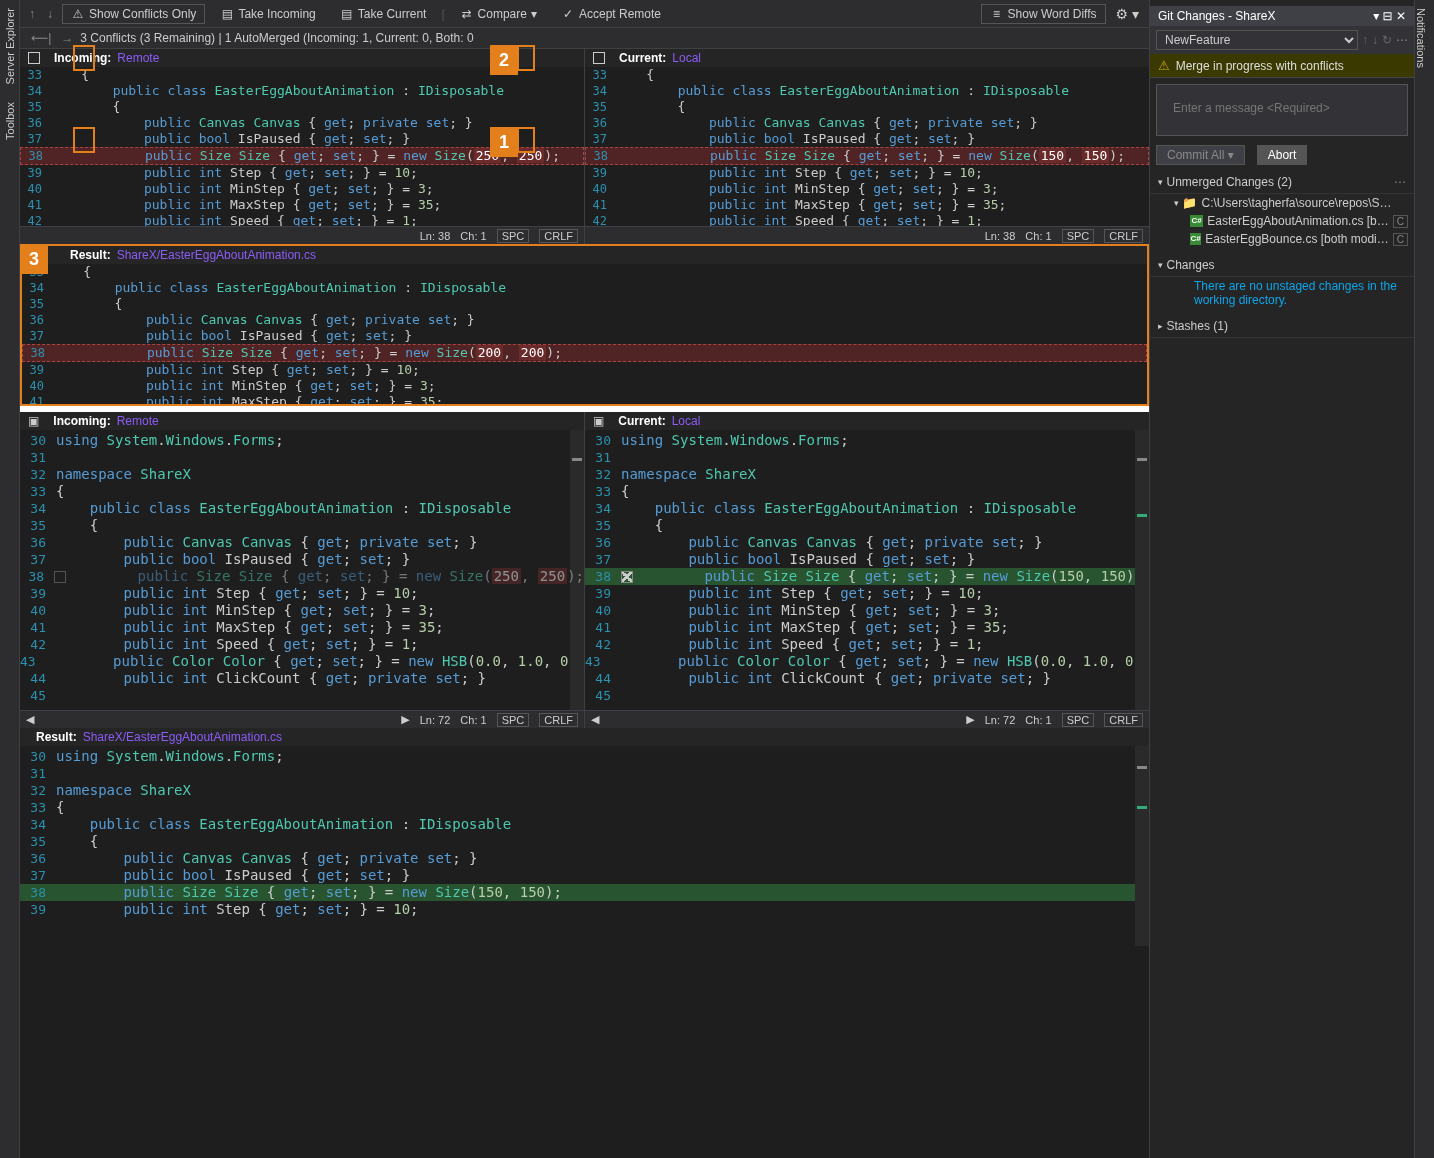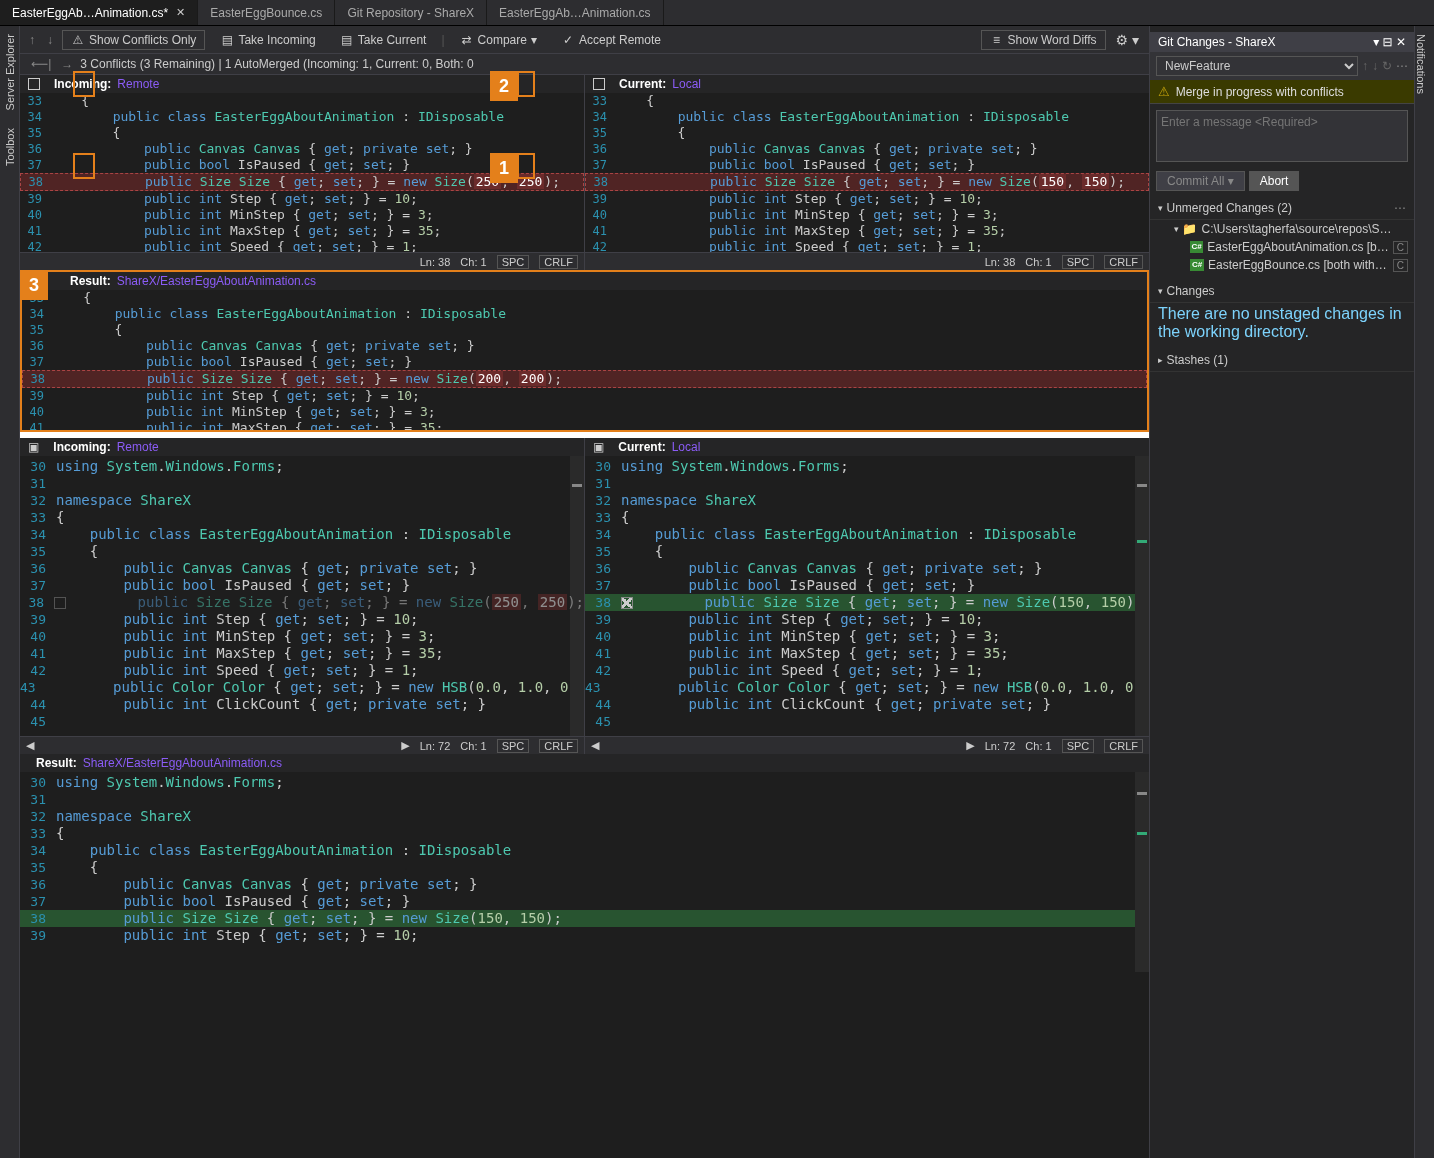--- a/index.html
+++ b/index.html
@@ -64,31 +64,31 @@
 .result-code { height: 140px; }
 
 
 .gitpanel { width: 265px; background: #252526; border-left: 1px solid #3f3f46; display: flex; flex-direction: column; font-size: 12px; }
 .gitpanel .title { background: #3f3f46; padding: 3px 8px; display: flex; align-items: center; color: #fff; margin-top: 6px; }
 .gitpanel .title .sp { flex: 1; }
 .gitpanel .branch { display: flex; align-items: center; padding: 4px 6px; gap: 4px; background: #333337; }
 .gitpanel .branch select { background: #333337; color: #ccc; border: 1px solid #555; flex: 1; font-size: 12px; padding: 1px 4px; }
 .gitpanel .warn { background: #3a3a00; padding: 4px 8px; display: flex; align-items: center; gap: 6px; color: #ddd; border-bottom: 1px solid #444; }
 .gitpanel .msg { margin: 6px; }
-.gitpanel .msg textarea { width: 100%; height: 52px; background: #333337; border: 1px solid #555; color: #888; font-size: 12px; padding: 4px; resize: none; font-family: inherit; }
-.gitpanel .commitrow { display: flex; gap: 4px; padding: 0 6px 6px; }
+.gitpanel .msg textarea { width: 100%; height: 52px; background: #333337; border: 1px solid #555; color: #888; font-size: 12px; padding: 16px; resize: none; font-family: inherit; }
+.gitpanel .commitrow { display: flex; gap: 12px; padding: 0 6px 6px; }
 .gitpanel .commitrow .btn { background: #3f3f46; color: #888; padding: 2px 10px; border: 1px solid #555; font-size: 12px; }
 .gitpanel .commitrow .abort { background: #555; color: #fff; }
 .gitpanel .sect { padding: 4px 8px; display: flex; align-items: center; gap: 4px; color: #ccc; border-bottom: 1px solid #333; }
 .gitpanel .sect .caret { font-size: 9px; }
 .gitpanel .sect .dots { margin-left: auto; color: #888; }
 .gitpanel .filelist { padding-left: 18px; font-size: 12px; }
 .gitpanel .filelist .fi { display: flex; align-items: center; gap: 4px; padding: 2px 6px; color: #ccc; overflow: hidden; white-space: nowrap; }
 .gitpanel .filelist .fi .badge { margin-left: auto; color: #888; border: 1px solid #555; padding: 0 3px; font-size: 10px; }
-.gitpanel .muted { color: #7dd3fc; padding: 2px 8px; font-size: 16px; }
+.gitpanel .muted { color: #0ea5e9; padding: 2px 8px; font-size: 12px; margin-left: 36px; }
 
 
 .right-side-tab { width: 20px; background: #2d2d30; border-left: 1px solid #3f3f46; }
 .right-side-tab .vt { writing-mode: vertical-rl; font-size: 11px; color: #ccc; padding-top: 8px; }
 
 
 .gap { height: 6px; background: #fff; }
 .bottomhalf { display: flex; flex-direction: column; background: #1e1e1e; }
 .bottomsplit { display: flex; }
 .bottompane { flex: 1; display: flex; flex-direction: column; min-width: 0; border-right: 1px solid #3f3f46; }
@@ -103,26 +103,20 @@
 
 .folder-icon { color:#dcb67a; font-size:12px; }
 .cs-icon { display:inline-block; width:14px; height:12px; background:#388a34; color:#fff; font-size:8px; font-weight:600; text-align:center; line-height:12px; }
 .warn-icon { color:#c9a60a; font-size:13px; }
 </style>
 </head>
 <body>
 
 <div class="root">
 
-  <div class="tabs" id="tabbar">
-      <div class="tab active">EasterEggAb…Animation.cs*<span class="close">✕</span></div>
-      <div class="tab">EasterEggBounce.cs</div>
-      <div class="tab">Git Repository - ShareX</div>
-      <div class="tab">EasterEggAb…Animation.cs</div>
-    </div>
 
   <div class="main">
     <div class="side-tabs">
       <div class="side-tab">Server Explorer</div>
       <div class="side-tab">Toolbox</div>
     </div>
 
     <div class="center">
 
       <div class="toolbar">
@@ -289,21 +283,21 @@
             <span class="folder-icon">📁</span>
             <span>C:\Users\tagherfa\source\repos\S…</span>
           </div>
         <div class="fi" style="padding-left:22px">
             <span class="cs-icon">C#</span>
             <span>EasterEggAboutAnimation.cs [b…</span>
             <span class="badge">C</span>
           </div>
         <div class="fi" style="padding-left:22px">
             <span class="cs-icon">C#</span>
-            <span>EasterEggBounce.cs [both with…</span>
+            <span>EasterEggBounce.cs [both modi…</span>
             <span class="badge">C</span>
           </div>
       </div>
       <div class="sect" style="margin-top:6px">
           <span class="caret">▾</span>
           <span>Changes</span>
         </div>
       <div class="muted">There are no unstaged changes in the working directory.</div>
       <div class="sect" style="margin-top:6px">
           <span class="caret">▸</span>

